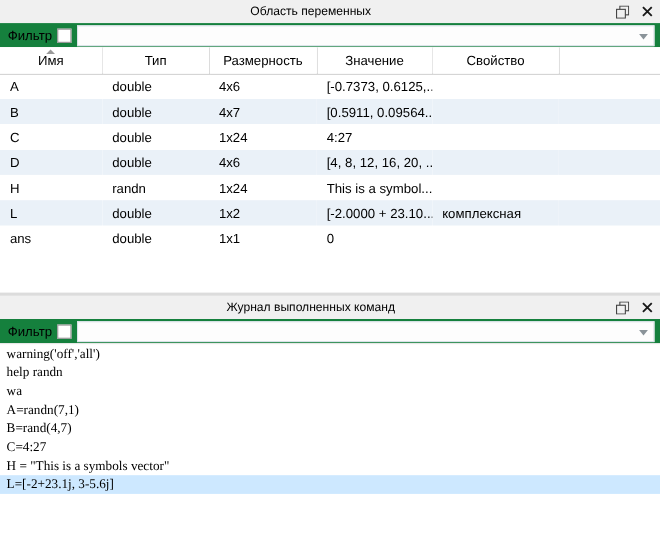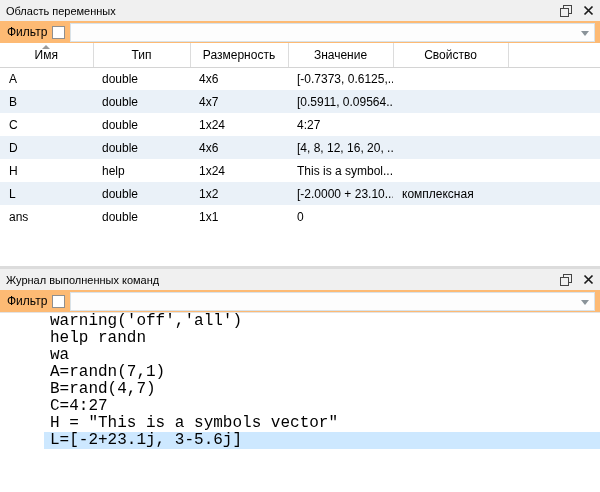--- a/index.html
+++ b/index.html
@@ -6,29 +6,29 @@
   html,body { width:600px; height:492px; overflow:hidden; }
   body {
     font-family:"Liberation Sans", sans-serif;
     font-size:12px;
     color:#000;
     background:#e4e4e4;
   }
   .panel { background:#f0f0f0; width:600px; }
   .titlebar {
     height:21px; display:flex; align-items:center;
-    padding:0 5px 0 6px; background:#f0f0f0;
+    padding:0 5px 0 6px; background:#f0f0f0;text-align:center;
   }
   .titlebar .title { flex:1; font-size:11px; color:#000; }
   .tb-icons { display:flex; align-items:center; gap:8px; }
   .icon-btn { width:14px; height:14px; display:flex; align-items:center; justify-content:center; cursor:pointer; }
 
   .filter-row {
     height:22px; display:flex; align-items:center;
-    padding:0 5px 0 7px; gap:5px; background:#fdba74;text-align:center;
+    padding:0 5px 0 7px; gap:5px; background:#15803d;text-align:center;
   }
   .filter-label { font-size:12px; }
   .checkbox {
     width:13px; height:13px; background:#fff;
     border:1px solid #8f8f8f; display:inline-block;
   }
   .combo {
     flex:1; height:19px; background:#fdfdfd;
     border:1px solid #d9e2e8; position:relative;
   }
@@ -59,23 +59,22 @@
     width:0; height:0;
     border-left:4px solid transparent; border-right:4px solid transparent;
     border-bottom:4px solid #9a9a9a;
   }
 
   .panel-gap { height:3px; background:#dcdcdc; }
 
   .cmd-area {
     height:180px; background:#ffffff; overflow:hidden;
     border-top:1px solid #e3e3e3;
-    font-family:Liberation Mono, monospace;
-    font-size:16px;
-    padding-left:44px;
+    font-family:Liberation Serif, serif;
+    font-size:12px;
   }
   .cmd-line {
     height:17px; line-height:17px; padding-left:6px;
     white-space:pre; background:#ffffff;
   }
   .cmd-line.selected { background:var(--selected-row, #cde8ff); }
 </style>
 </head>
 <body>
 
@@ -156,21 +155,21 @@
           <tr class="vrow alt">
     <td>D</td>
     <td>double</td>
     <td>4x6</td>
     <td>[4, 8, 12, 16, 20, ...</td>
     <td></td>
     <td></td>
   </tr>
           <tr class="vrow">
     <td>H</td>
-    <td>help</td>
+    <td>randn</td>
     <td>1x24</td>
     <td>This is a symbol...</td>
     <td></td>
     <td></td>
   </tr>
           <tr class="vrow alt">
     <td>L</td>
     <td>double</td>
     <td>1x2</td>
     <td>[-2.0000 + 23.10...</td>

